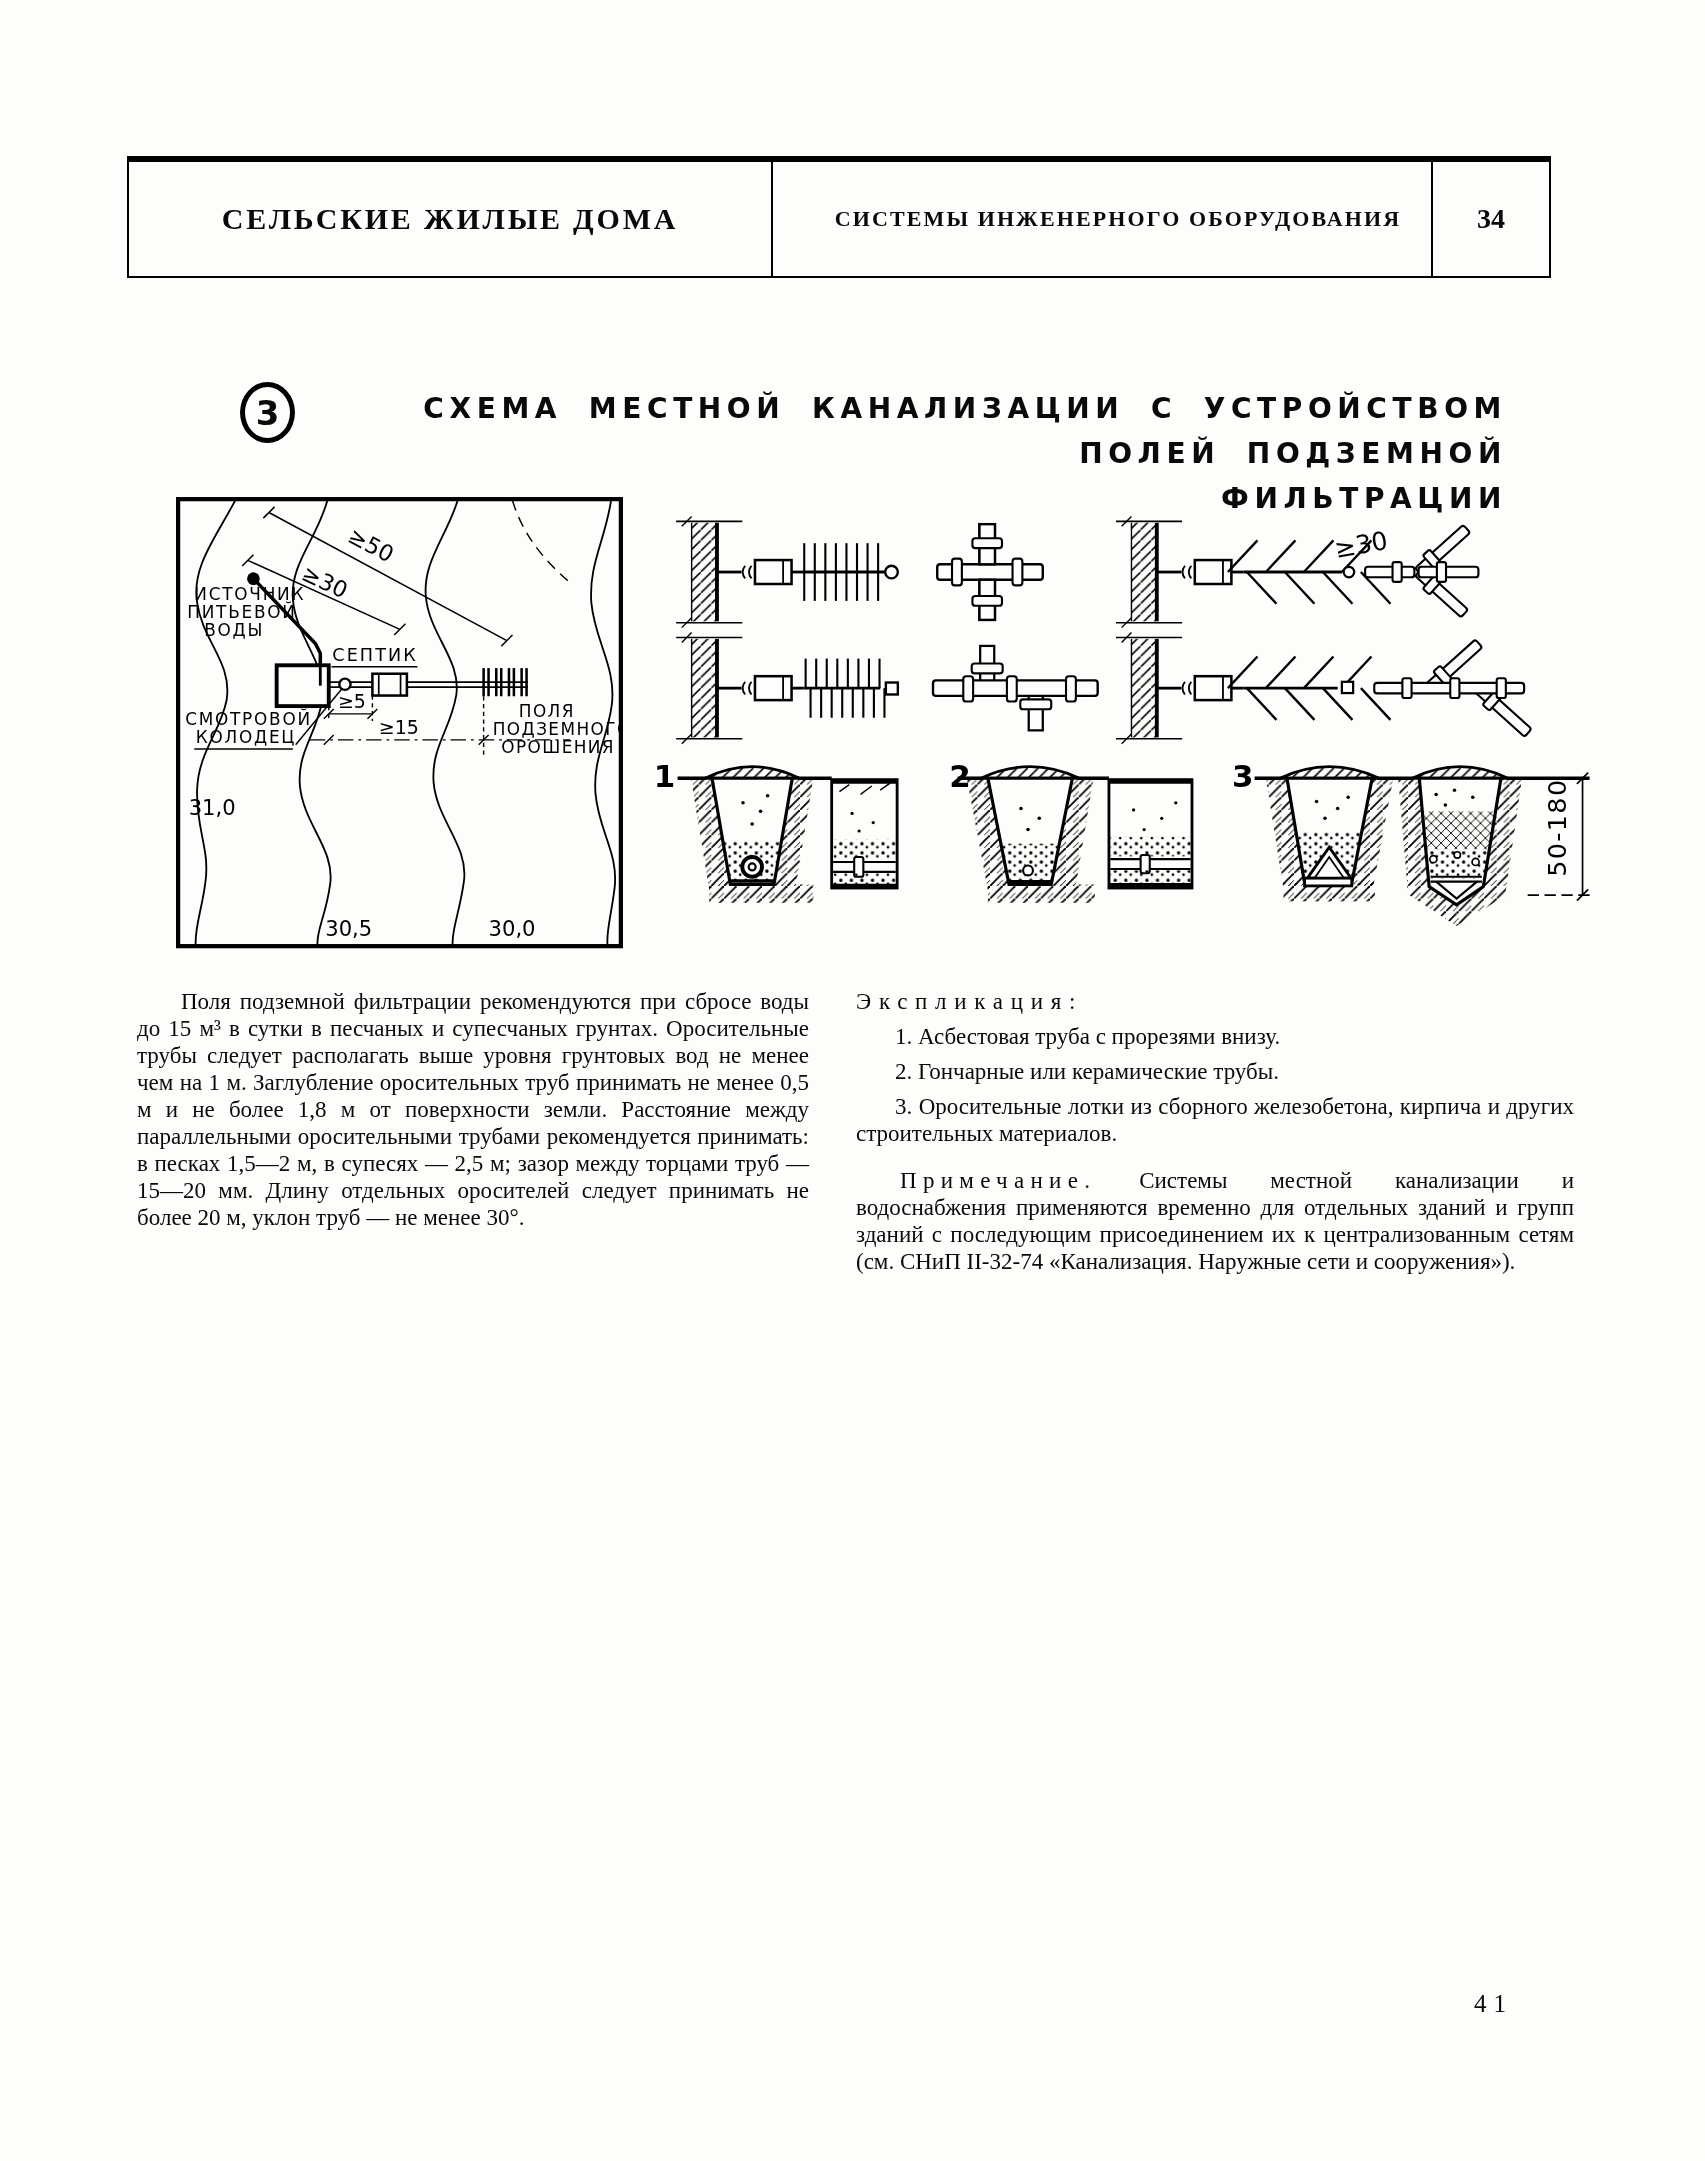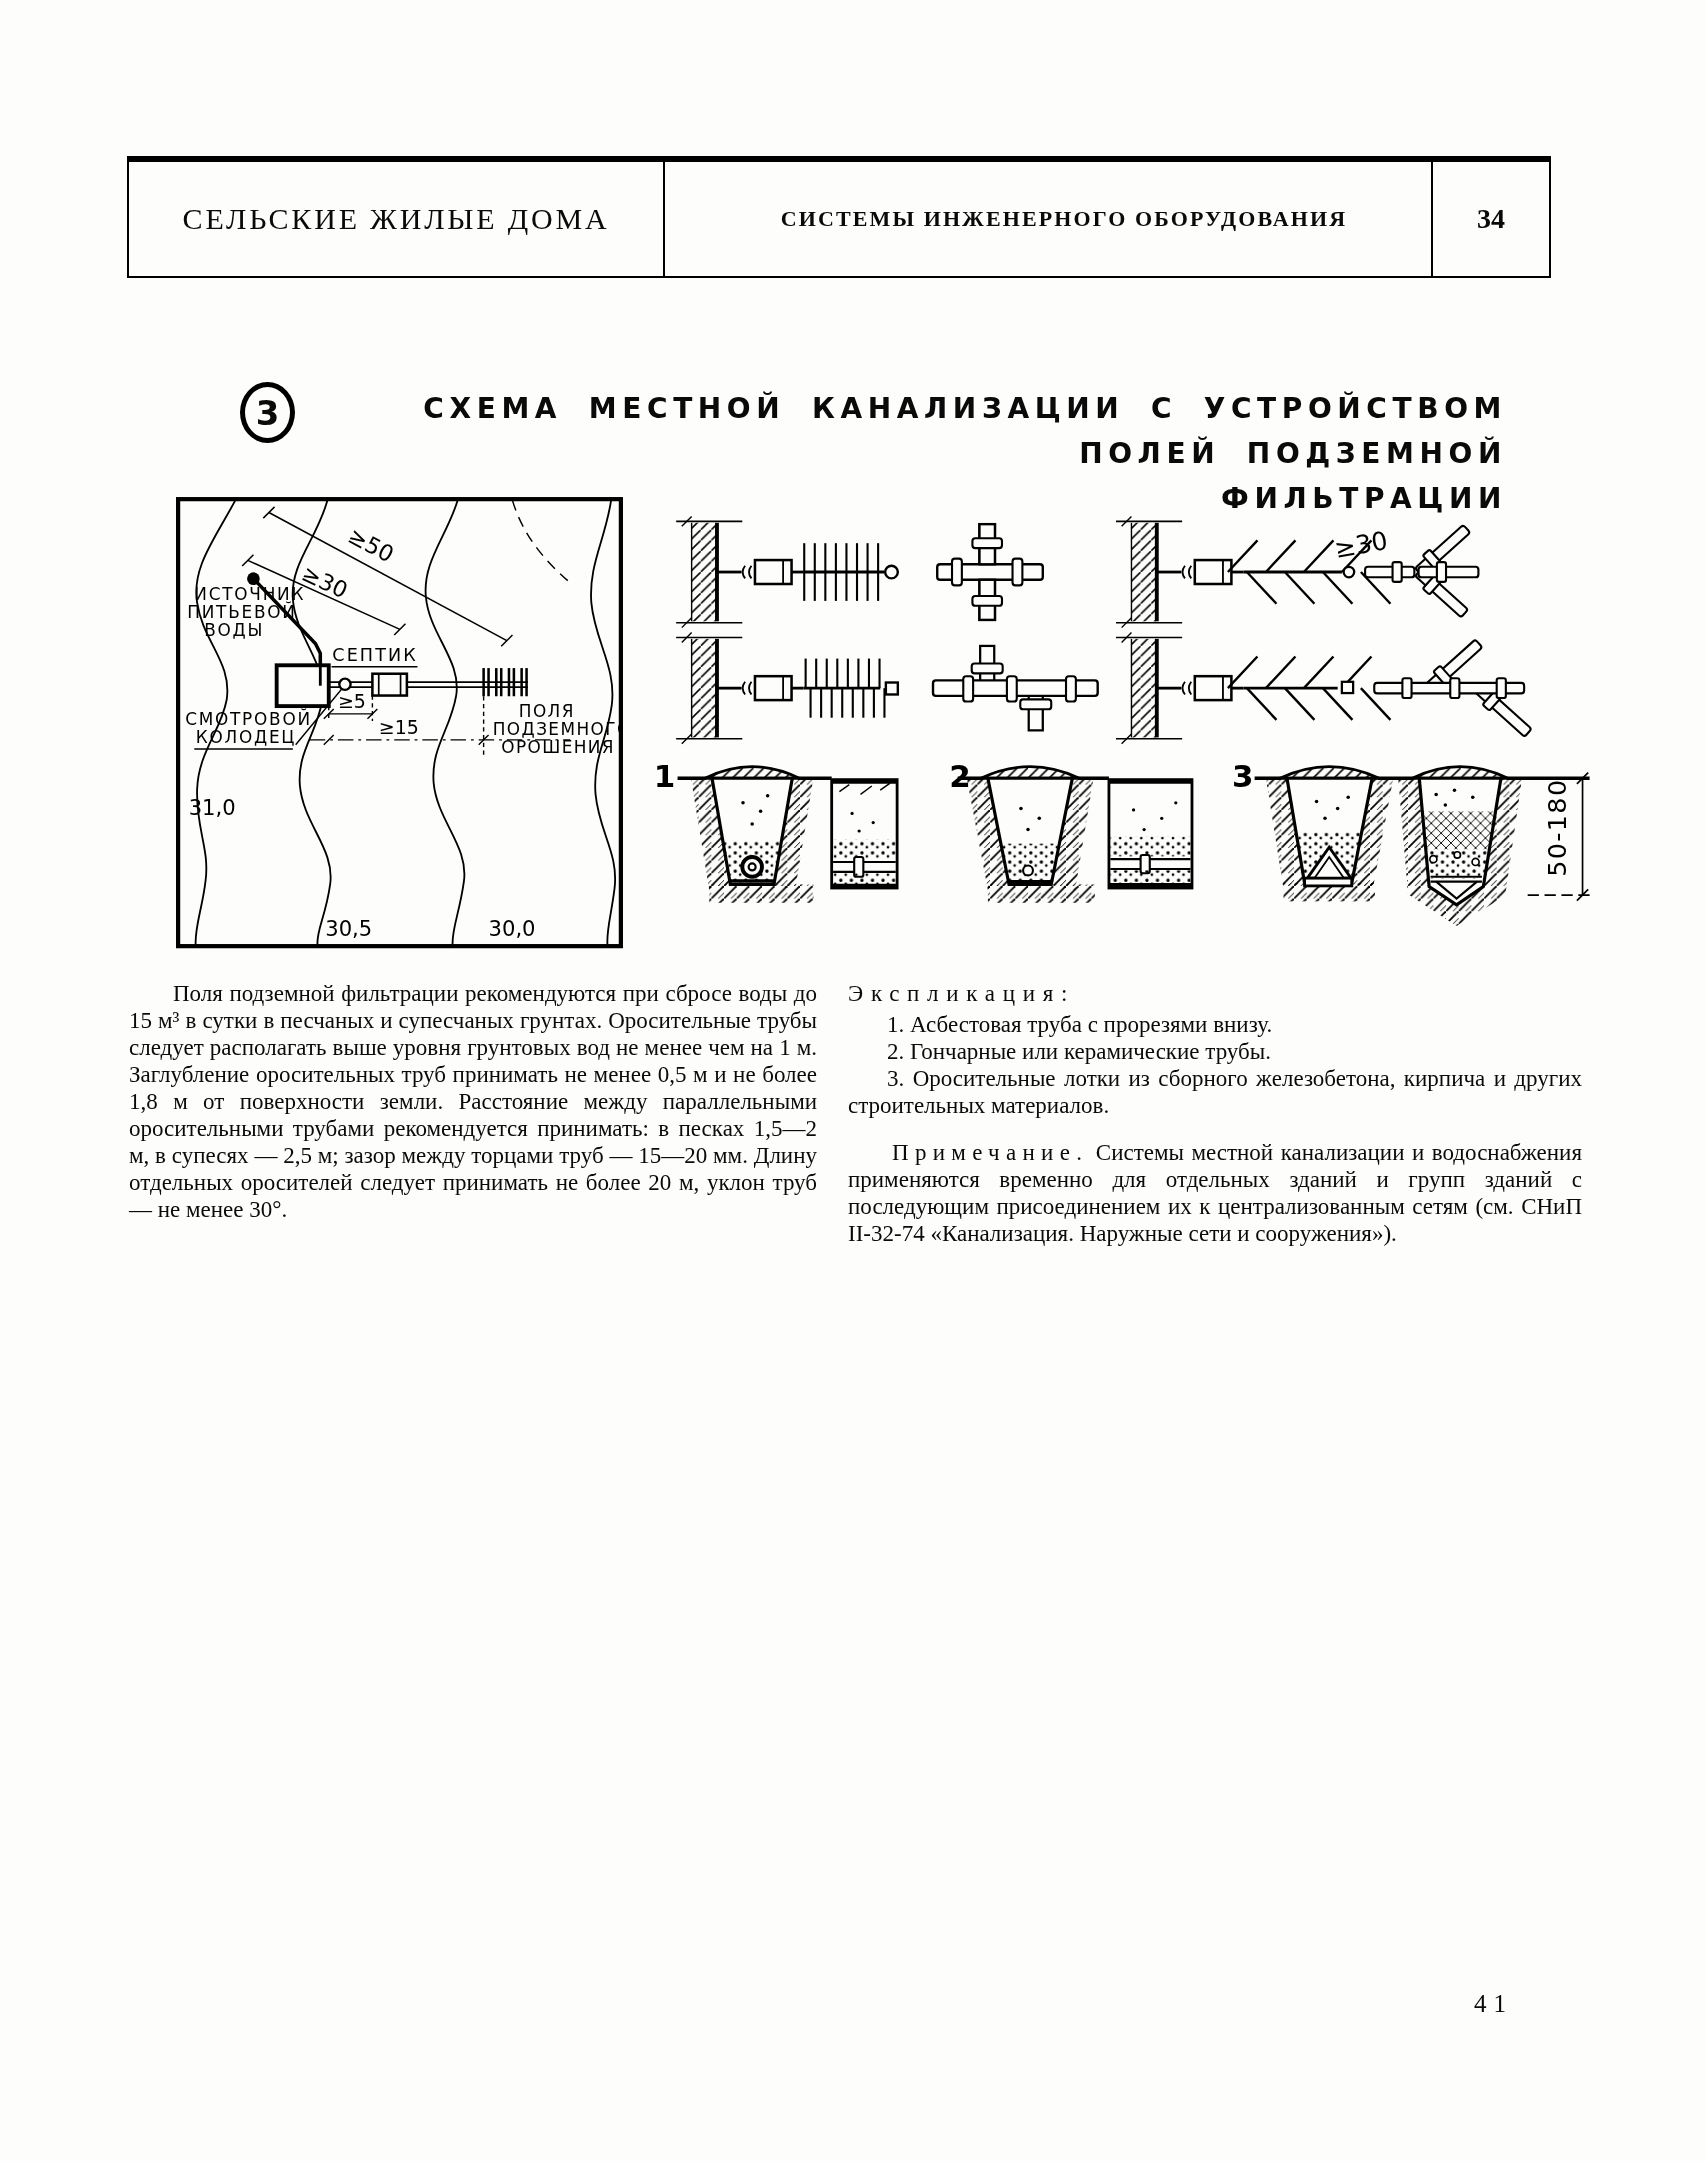--- a/index.html
+++ b/index.html
@@ -3,42 +3,42 @@
 <meta charset="utf-8">
 <style>
   html,body{margin:0;padding:0;}
   body{width:1705px;height:2161px;background:#fdfdfb;font-family:"Liberation Serif",serif;color:#0a0a0a;}
   .page{position:relative;width:1705px;height:2161px;overflow:hidden;}
 
   
   .header-box{position:absolute;left:127px;top:156px;width:1424px;height:122px;
     border:2.8px solid #000;border-top-width:6.3px;box-sizing:border-box;display:flex;}
   .hcell{display:flex;align-items:center;justify-content:center;box-sizing:border-box;}
-  .hcell-left{width:536px;border-right:2.1px solid #000;font-size:30px;font-weight:normal;letter-spacing:2.8px;}
+  .hcell-left{width:644px;border-right:2.1px solid #000;font-size:30px;font-weight:bold;letter-spacing:2.8px;}
   .hcell-center{flex:1;border-right:2.1px solid #000;font-size:22px;font-weight:bold;letter-spacing:2.1px;margin-left:32px;}
   .hcell-num{width:116px;font-size:28px;font-weight:bold;}
 
   
   .fig-circle{position:absolute;left:240px;top:382px;width:55px;height:61px;border:5px solid #000;
     border-radius:50%;box-sizing:border-box;display:flex;align-items:center;justify-content:center;
     font-family:"DejaVu Sans",sans-serif;font-weight:bold;font-size:34px;}
   .title-block{position:absolute;left:296px;top:386px;width:1211px;text-align:right;
     font-family:"DejaVu Sans",sans-serif;font-weight:bold;font-size:28px;letter-spacing:5.6px;
     word-spacing:11.3px;line-height:45px;}
 
   
   .map-svg{position:absolute;left:176px;top:497px;}
   .schemes-svg{position:absolute;left:648px;top:493px;}
   svg text{font-family:"DejaVu Sans",sans-serif;fill:#000;}
 
   
   .col{position:absolute;font-size:23px;line-height:27px;text-align:justify;}
   .col-left{left:129px;top:980px;width:688px;}
   .col-right{left:848px;top:980px;width:734px;}
-  .col p{margin:0;}
+  .col p{margin:8px;}
   .para{text-indent:44px;}
   .expl-title{letter-spacing:7.7px;margin-bottom:4.2px !important;}
   .expl-item{text-indent:39px;}
   .note{margin-top:20px !important;text-indent:44px;}
   .note-label{letter-spacing:6.3px;}
   .page-num{position:absolute;left:1474px;top:1990px;font-size:25px;letter-spacing:7px;}
 </style>
 </head>
 <body>
 

